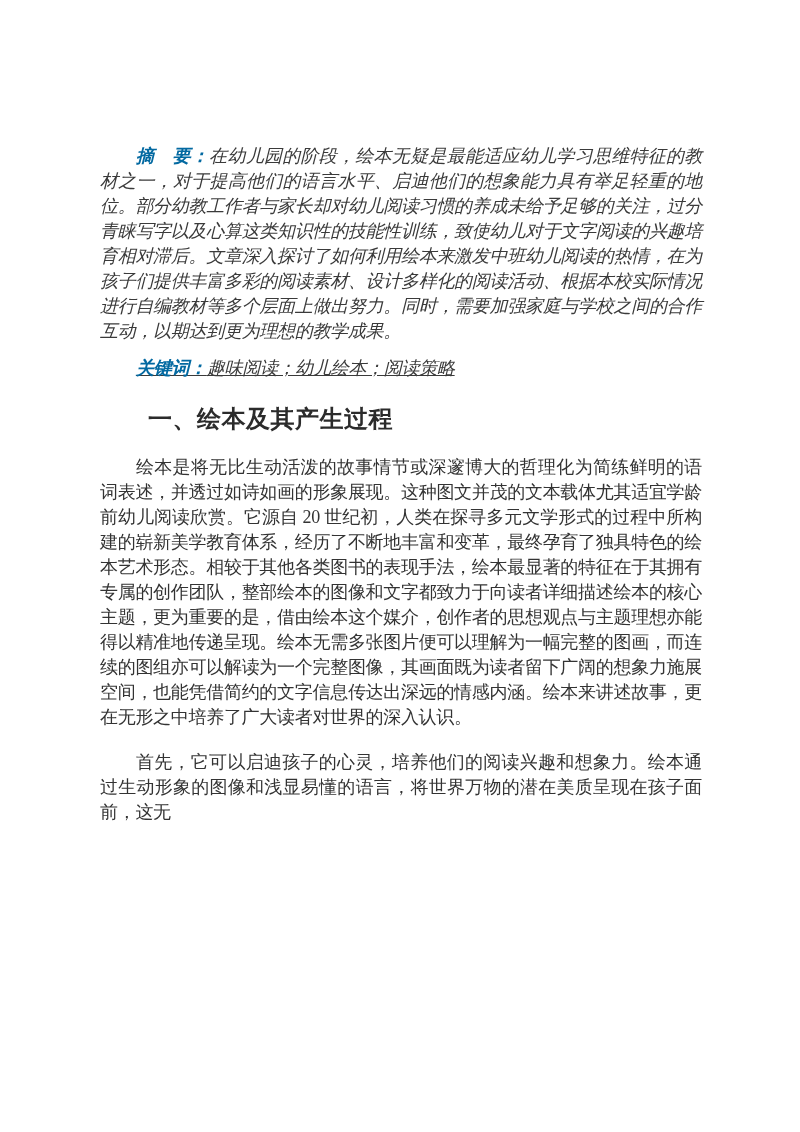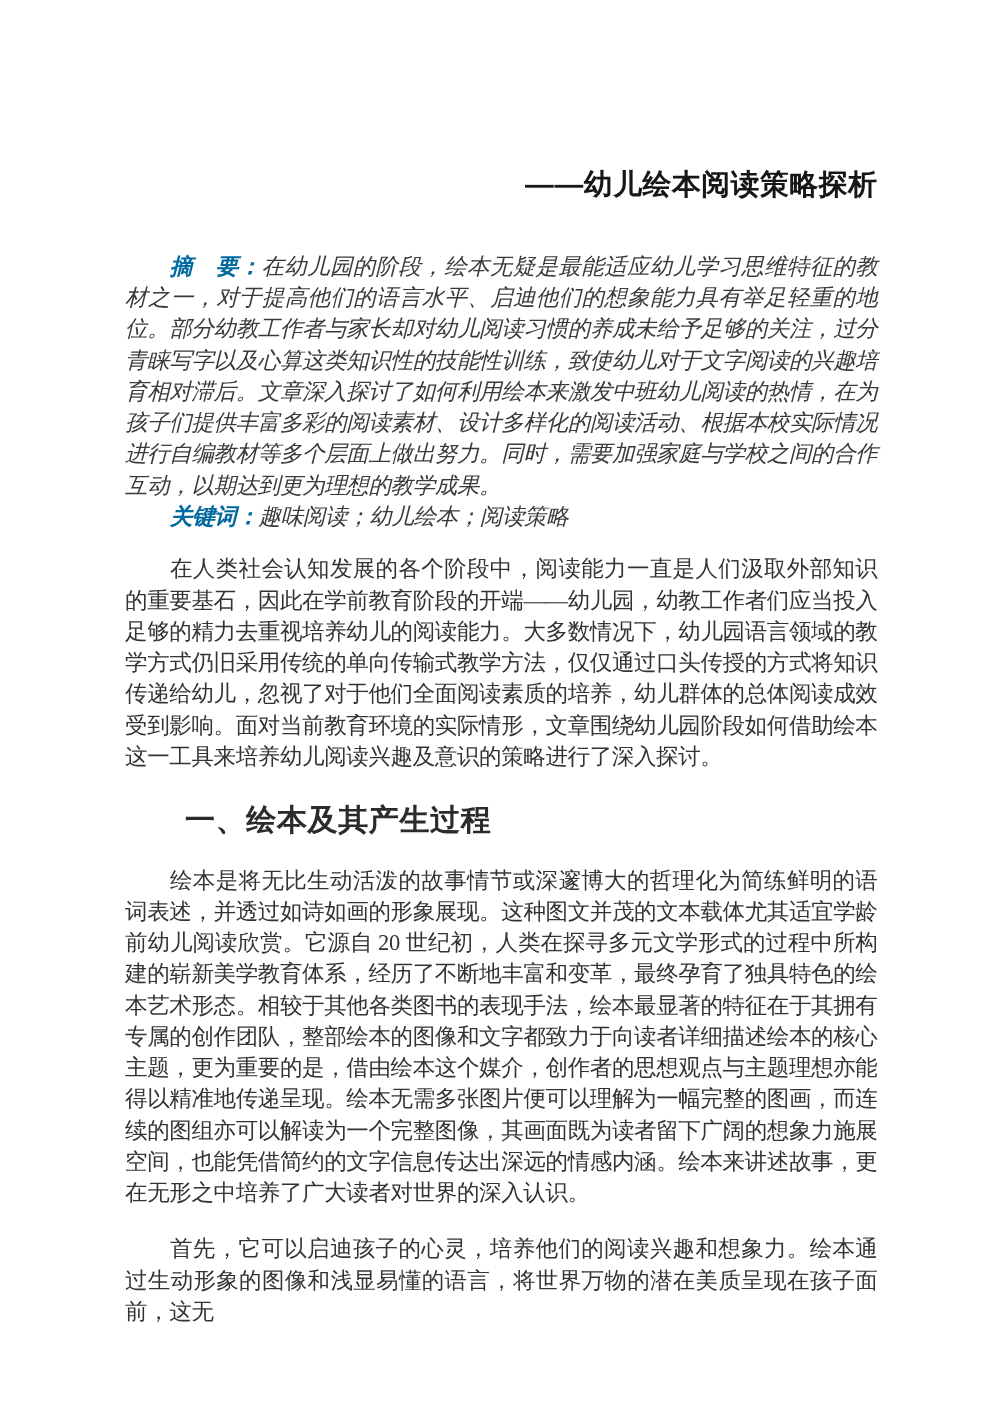--- a/index.html
+++ b/index.html
@@ -49,49 +49,48 @@
   .inline-label {
     font-weight: 700;
     font-style: italic;
     color: #0369a1;
   }
   .keywords-line {
     font-size: 18px;
     line-height: 25px;
     letter-spacing: -0.3px;
     text-indent: 2em;
-    margin-top: 0;
+    margin-top: 12px;
+    text-decoration: underline;
   }
   .intro { margin-top: 17px; color: #333333; }
   h2.section-heading {
     font-family: "Liberation Serif", "DejaVu Serif", serif;
     font-weight: 700;
     font-size: 24px;
     color: #2b2b2b;
     padding-left: 2em;
     margin-top: 22px;
     margin-bottom: 9px;
     letter-spacing: 0.5px;
   }
   .section-para { color: #333333; margin-top: 20px; }
 </style>
 </head>
 <body>
 
 <div class="page">
 
 
-  <div class="doc-subtitle">——幼儿绘本阅读策略探析</div>
 
   <div class="abstract-block">
     <p class="para"><span class="inline-label">摘　要：</span><span>在幼儿园的阶段，绘本无疑是最能适应幼儿学习思维特征的教材之一，对于提高他们的语言水平、启迪他们的想象能力具有举足轻重的地位。部分幼教工作者与家长却对幼儿阅读习惯的养成未给予足够的关注，过分青睐写字以及心算这类知识性的技能性训练，致使幼儿对于文字阅读的兴趣培育相对滞后。文章深入探讨了如何利用绘本来激发中班幼儿阅读的热情，在为孩子们提供丰富多彩的阅读素材、设计多样化的阅读活动、根据本校实际情况进行自编教材等多个层面上做出努力。同时，需要加强家庭与学校之间的合作互动，以期达到更为理想的教学成果。</span></p>
     <p class="keywords-line"><span class="inline-label">关键词：</span><span>趣味阅读；幼儿绘本；阅读策略</span></p>
   </div>
 
-  <p class="para intro">在人类社会认知发展的各个阶段中，阅读能力一直是人们汲取外部知识的重要基石，因此在学前教育阶段的开端——幼儿园，幼教工作者们应当投入足够的精力去重视培养幼儿的阅读能力。大多数情况下，幼儿园语言领域的教学方式仍旧采用传统的单向传输式教学方法，仅仅通过口头传授的方式将知识传递给幼儿，忽视了对于他们全面阅读素质的培养，幼儿群体的总体阅读成效受到影响。面对当前教育环境的实际情形，文章围绕幼儿园阶段如何借助绘本这一工具来培养幼儿阅读兴趣及意识的策略进行了深入探讨。</p>
 
   <h2 class="section-heading">一、绘本及其产生过程</h2>
 
   <p class="para section-para">绘本是将无比生动活泼的故事情节或深邃博大的哲理化为简练鲜明的语词表述，并透过如诗如画的形象展现。这种图文并茂的文本载体尤其适宜学龄前幼儿阅读欣赏。它源自 20 世纪初，人类在探寻多元文学形式的过程中所构建的崭新美学教育体系，经历了不断地丰富和变革，最终孕育了独具特色的绘本艺术形态。相较于其他各类图书的表现手法，绘本最显著的特征在于其拥有专属的创作团队，整部绘本的图像和文字都致力于向读者详细描述绘本的核心主题，更为重要的是，借由绘本这个媒介，创作者的思想观点与主题理想亦能得以精准地传递呈现。绘本无需多张图片便可以理解为一幅完整的图画，而连续的图组亦可以解读为一个完整图像，其画面既为读者留下广阔的想象力施展空间，也能凭借简约的文字信息传达出深远的情感内涵。绘本来讲述故事，更在无形之中培养了广大读者对世界的深入认识。</p>
 
 
   <p class="para section-para">首先，它可以启迪孩子的心灵，培养他们的阅读兴趣和想象力。绘本通过生动形象的图像和浅显易懂的语言，将世界万物的潜在美质呈现在孩子面前，这无</p>
 
 </div>
 

